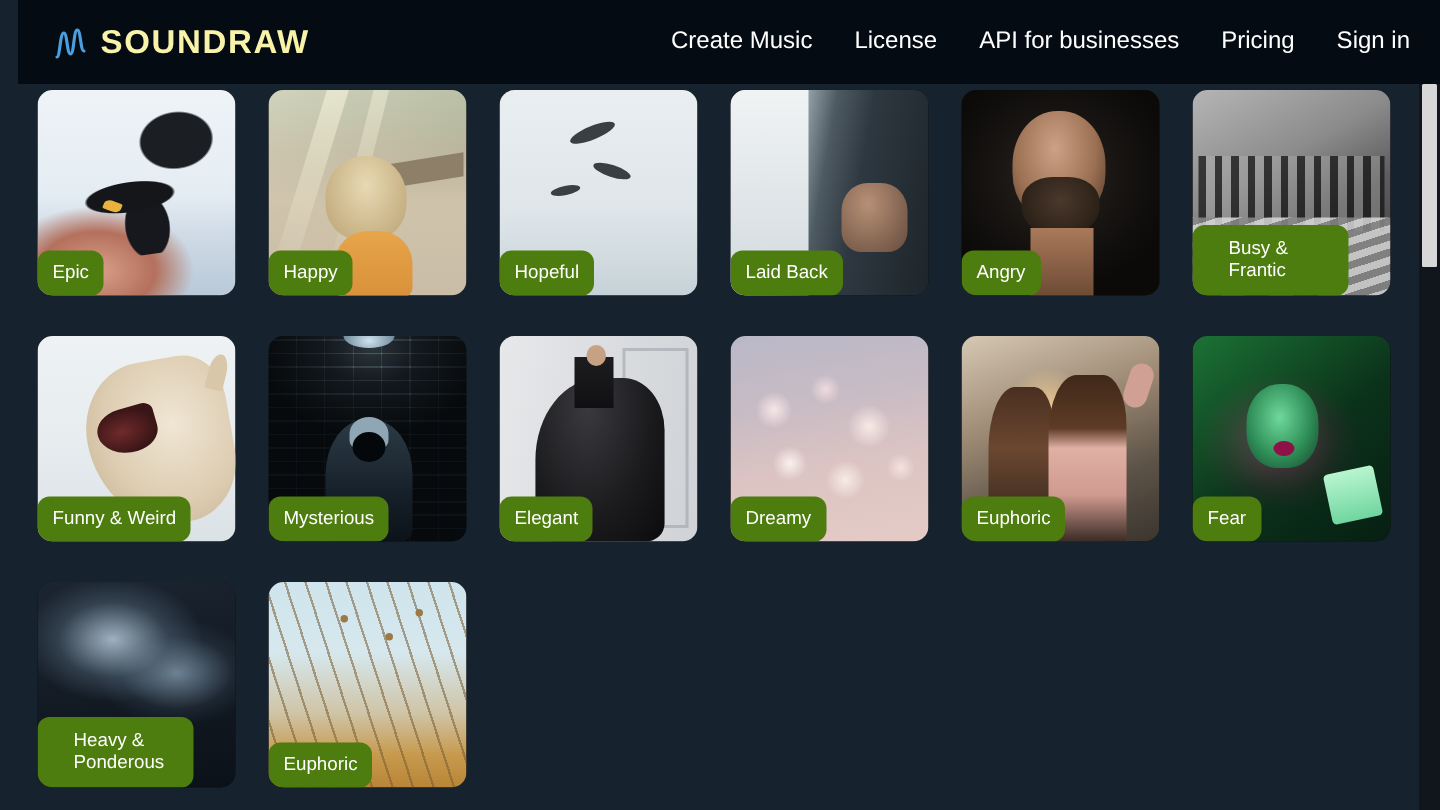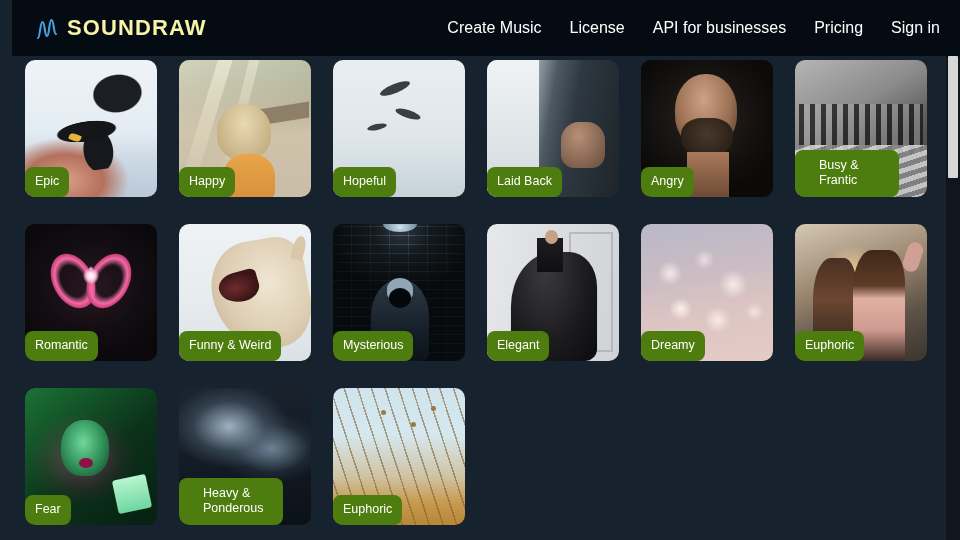--- a/index.html
+++ b/index.html
@@ -337,27 +337,20 @@
         <div class="card-label">Angry</div>
       </div>
       <div class="card">
         <div class="card-art art-busy">
           <div class="crowd"></div>
           <div class="stairs"></div>
         </div>
         <div class="card-label two-line">Busy &amp; Frantic</div>
       </div>
       <div class="card">
-        <div class="card-art art-romantic">
-          <div class="heart"></div>
-          <div class="spark"></div>
-        </div>
-        <div class="card-label">Romantic</div>
-      </div>
-      <div class="card">
         <div class="card-art art-funny">
           <div class="horse"></div>
           <div class="ear"></div>
           <div class="mouth"></div>
         </div>
         <div class="card-label">Funny &amp; Weird</div>
       </div>
       <div class="card">
         <div class="card-art art-mysterious">
           <div class="lamp"></div>

